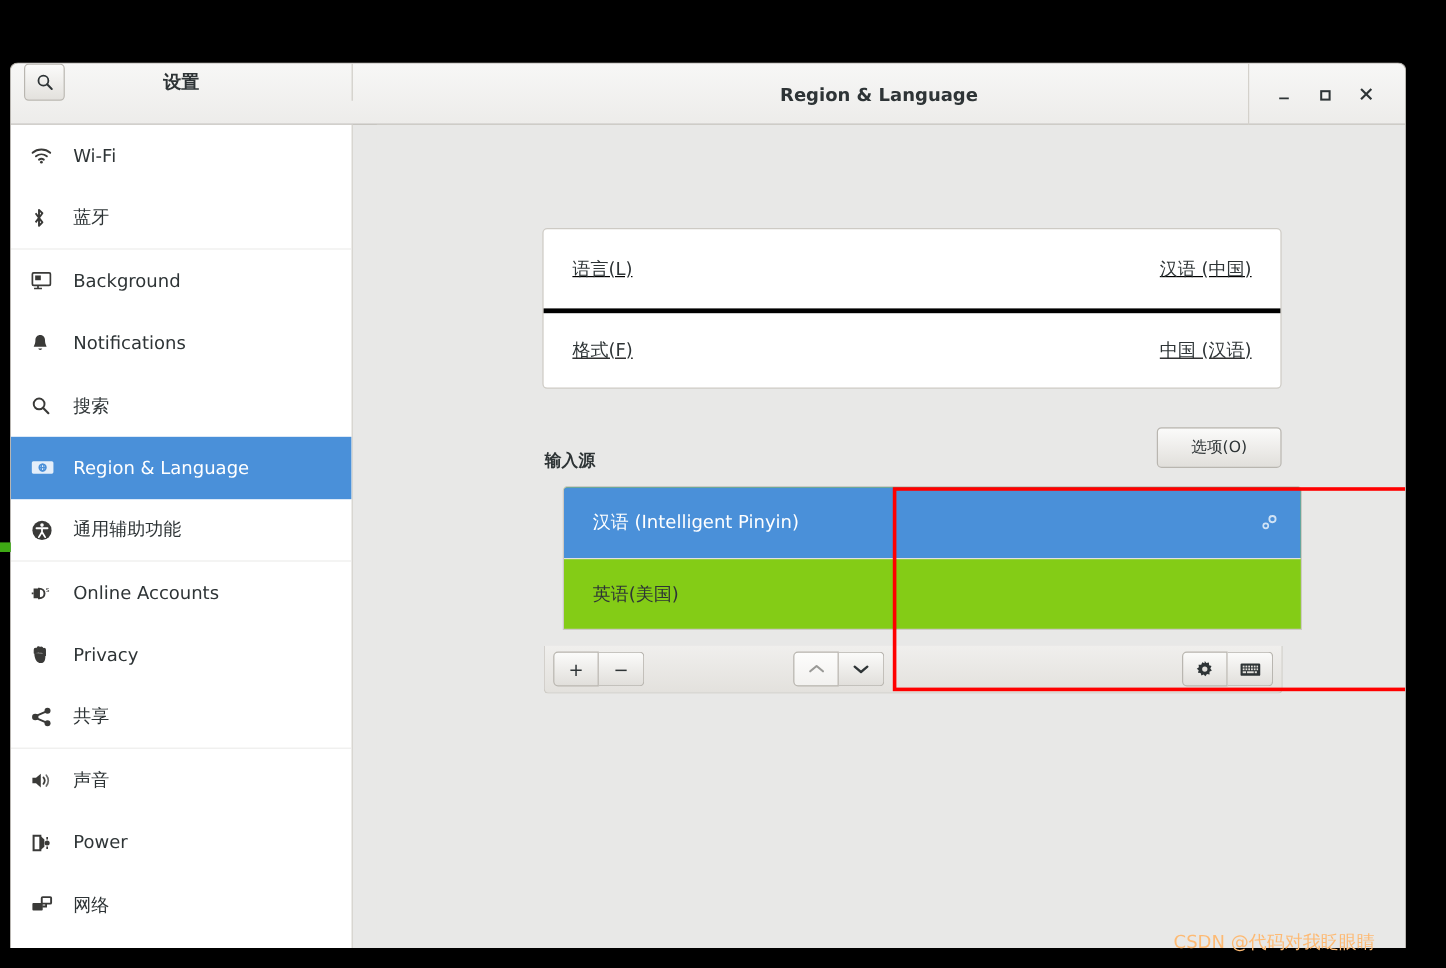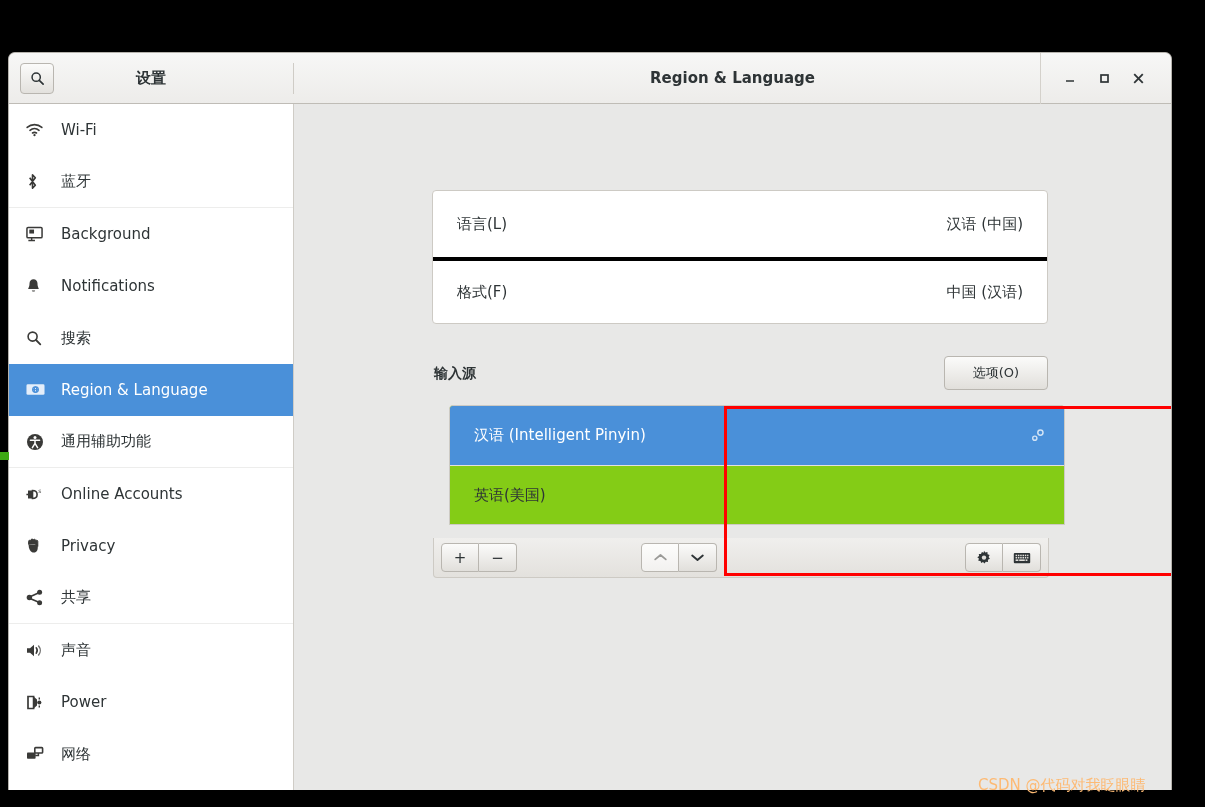--- a/index.html
+++ b/index.html
@@ -23,21 +23,21 @@
     overflow: hidden;
     display: flex;
     flex-direction: column;
   }
 
   
   #headerbar {
     height: 51px;
     flex: 0 0 51px;
     display: flex;
-    align-items: center;
+    align-items: flex-start;
     background: linear-gradient(to bottom, #f7f7f6 0%, #edecea 100%);
     border-bottom: 1px solid #bfbcb6;
   }
   #header-left {
     width: 285px;
     flex: 0 0 285px;
     display: flex;
     align-items: center;
     border-right: 1px solid #cfccc6;
     position: relative;
@@ -91,21 +91,21 @@
     margin-right: 12px;
   }
   .wc-btn {
     width: 34px; height: 34px;
     display: flex; align-items: center; justify-content: center;
     cursor: pointer;
     color: #2e3436;
   }
 
   
-  #body { flex: 1 1 auto; display: flex; min-height: 0; }
+  #body { flex: 1 1 auto; display: flex; min-height: 0; gap: 20px; }
 
   
   #sidebar {
     width: 285px;
     flex: 0 0 285px;
     background: #ffffff;
     border-right: 1px solid #cfccc6;
     overflow: hidden;
   }
   .side-item {
@@ -147,29 +147,30 @@
     border: 1px solid #cdcac4;
     border-radius: 4px;
   }
   #lang-card { left: 138px; top: 86px; width: 616px; }
   .lang-row {
     height: 66px;
     display: flex;
     align-items: center;
     padding: 0 24px;
     cursor: pointer;
+    text-decoration: underline;
   }
   .lang-row + .lang-row { border-top: 4px solid #000000; }
   .lang-label { font-size: 15px; color: #2e3436; }
   .lang-value { margin-left: auto; font-size: 15px; color: #2e3436; }
 
   
   #is-heading {
     position: absolute;
-    left: 140px; top: 261px;
+    left: 140px; top: 271px;
     font-size: 14px;
     font-weight: bold;
     color: #2e3436;
   }
   #options-button {
     position: absolute;
     left: 650px; top: 252px;
     width: 104px; height: 34px;
     border: 1px solid #b9b6b0;
     border-radius: 4px;

